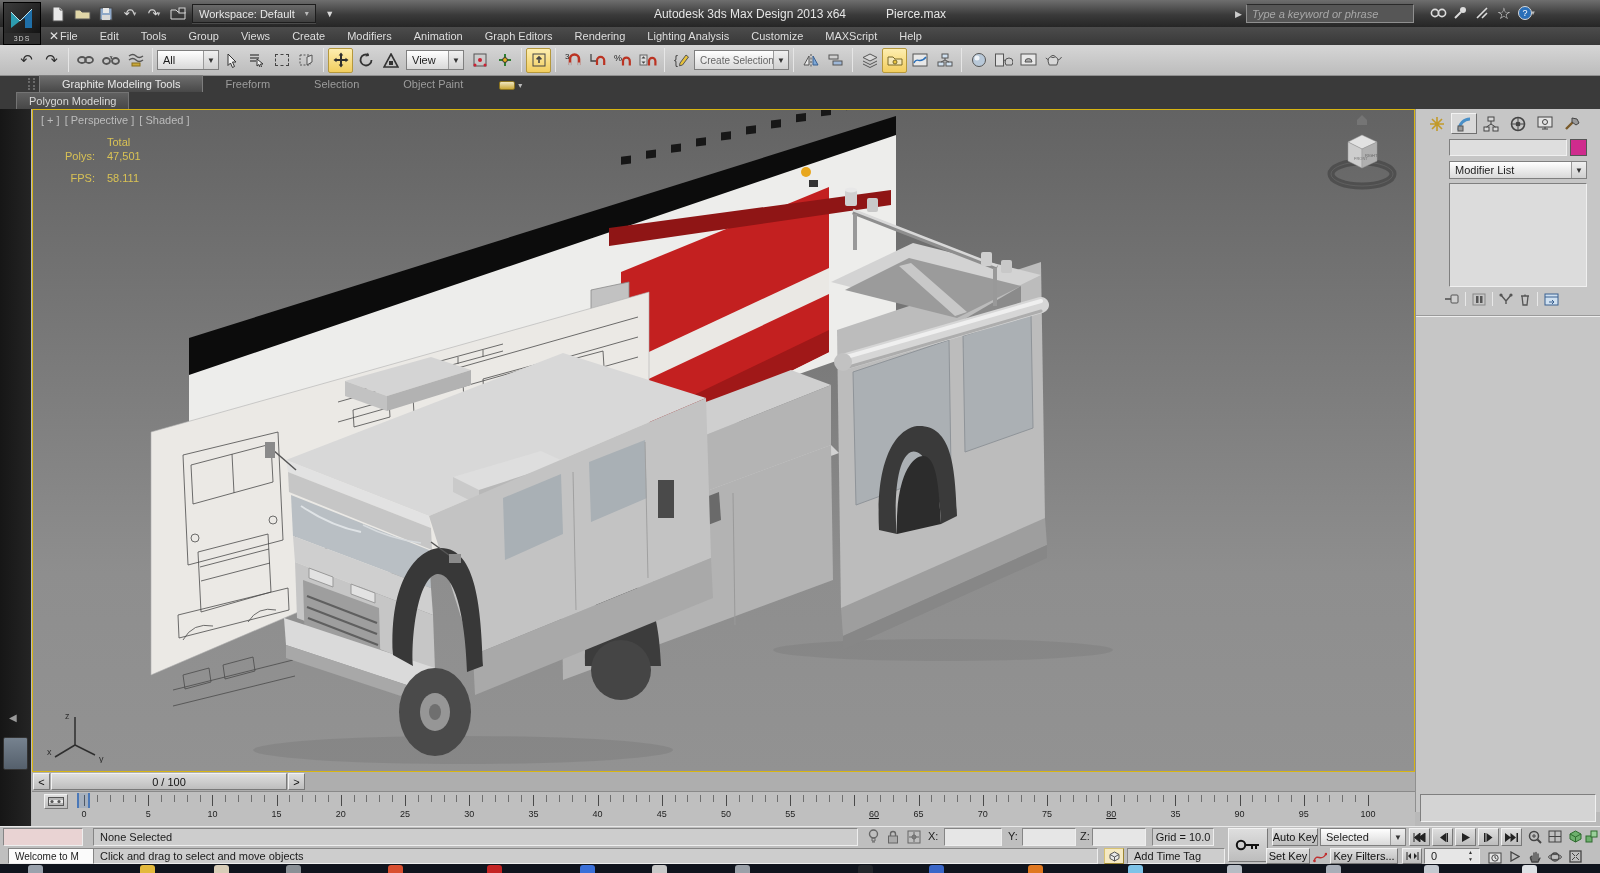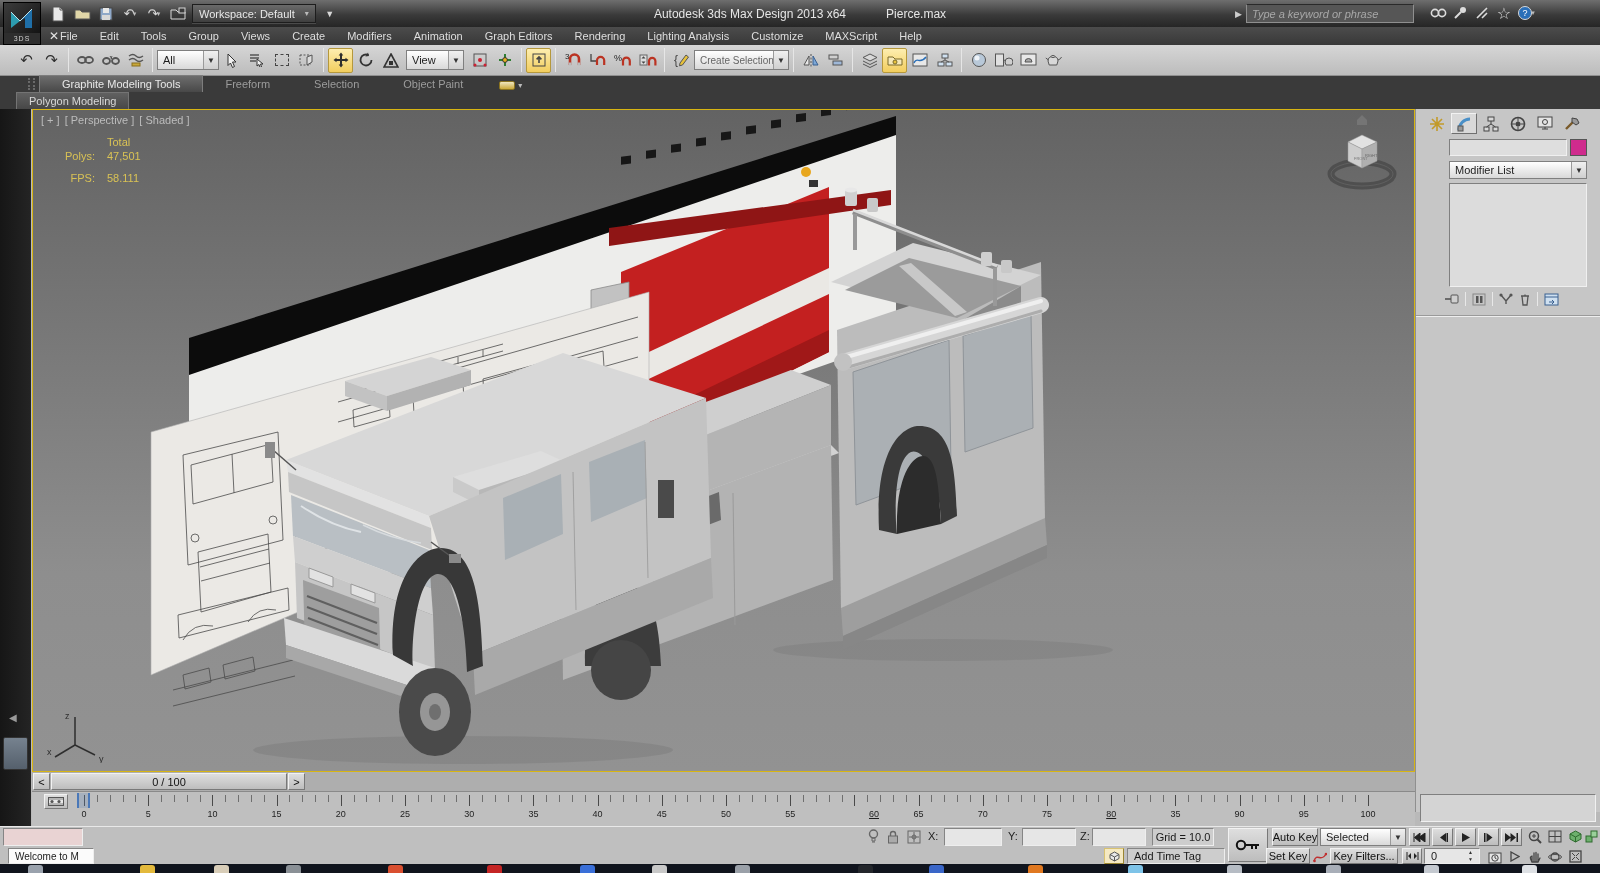--- a/index.html
+++ b/index.html
@@ -826,20 +826,23 @@
       <div class="tick major" style="left: 1336px;"></div>
       <div class="tlabel" style="left: 1336px;">100</div>
     </div>
   <div id="frame-marker" style="left: 45px;"></div>
 </div>
 <div class="sunk r" style="left:1420px;top:794px;width:176px;height:28px;background:#d4d4d4;z-index:7"></div>
 
 <div id="status-area" class="r">
 
   <span class="sfield" style="left:3px;top:1px;width:80px;height:18px;background:#e9d3d3"></span>
+  <span class="sfield" style="left:93px;top:1px;width:765px;height:18px">
+      <span>None Selected</span>
+    </span>
   <span class="sico" style="left:864px;top:1px">
       <svg width="11" height="15">
         <circle cx="5.5" cy="5" r="4" fill="none" stroke="#666" stroke-width="1.4"></circle>
         <path d="M4,9 h3 v3 h-3 Z M4,13 h3" stroke="#666" fill="none"></path>
       </svg>
     </span>
   <span class="sico" style="left:884px;top:1px">
       <svg width="12" height="14">
         <rect x="1.5" y="6" width="9" height="7" fill="#aaa" stroke="#666"></rect>
         <path d="M3.5,6 V4 a2.5,2.5 0 0 1 5,0 V6" fill="none" stroke="#666" stroke-width="1.4"></path>
@@ -923,20 +926,23 @@
     </span>
   <span class="sico" style="left:1584px;top:1px;width:14px">
       <svg width="13" height="13">
         <rect x="1" y="6" width="6" height="6" fill="#6db06d" stroke="#2e6b2e"></rect>
         <rect x="6" y="1" width="6" height="6" fill="#9ad09a" stroke="#2e6b2e"></rect>
       </svg>
     </span>
 
   <span class="sfield mono" style="left:8px;top:21px;width:86px;height:16px;background:#fbfbfb;font-size:10px">
       <span>Welcome to M</span>
+    </span>
+  <span class="sfield" style="left:93px;top:21px;width:1005px;height:16px">
+      <span>Click and drag to select and move objects</span>
     </span>
   <span class="sbtn" style="left:1104px;top:21px;width:20px;height:16px;background:#f5e9c2;border-color:#d8c270 #9a8530 #9a8530 #d8c270">
       <svg width="11" height="11">
         <path d="M5.5,1 L10,3.5 v4 L5.5,10 L1,7.5 v-4 Z" fill="#e8e8e8" stroke="#555"></path>
         <path d="M1,3.5 L5.5,6 L10,3.5 M5.5,6 v4" fill="none" stroke="#555"></path>
       </svg>
     </span>
   <span class="sfield" style="left:1127px;top:21px;width:98px;height:16px">
       <span>Add Time Tag</span>
     </span>

